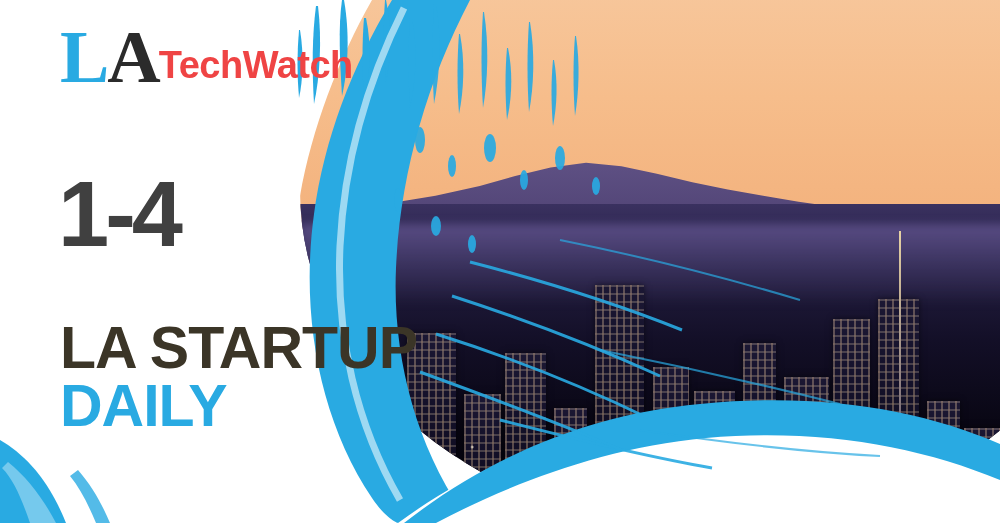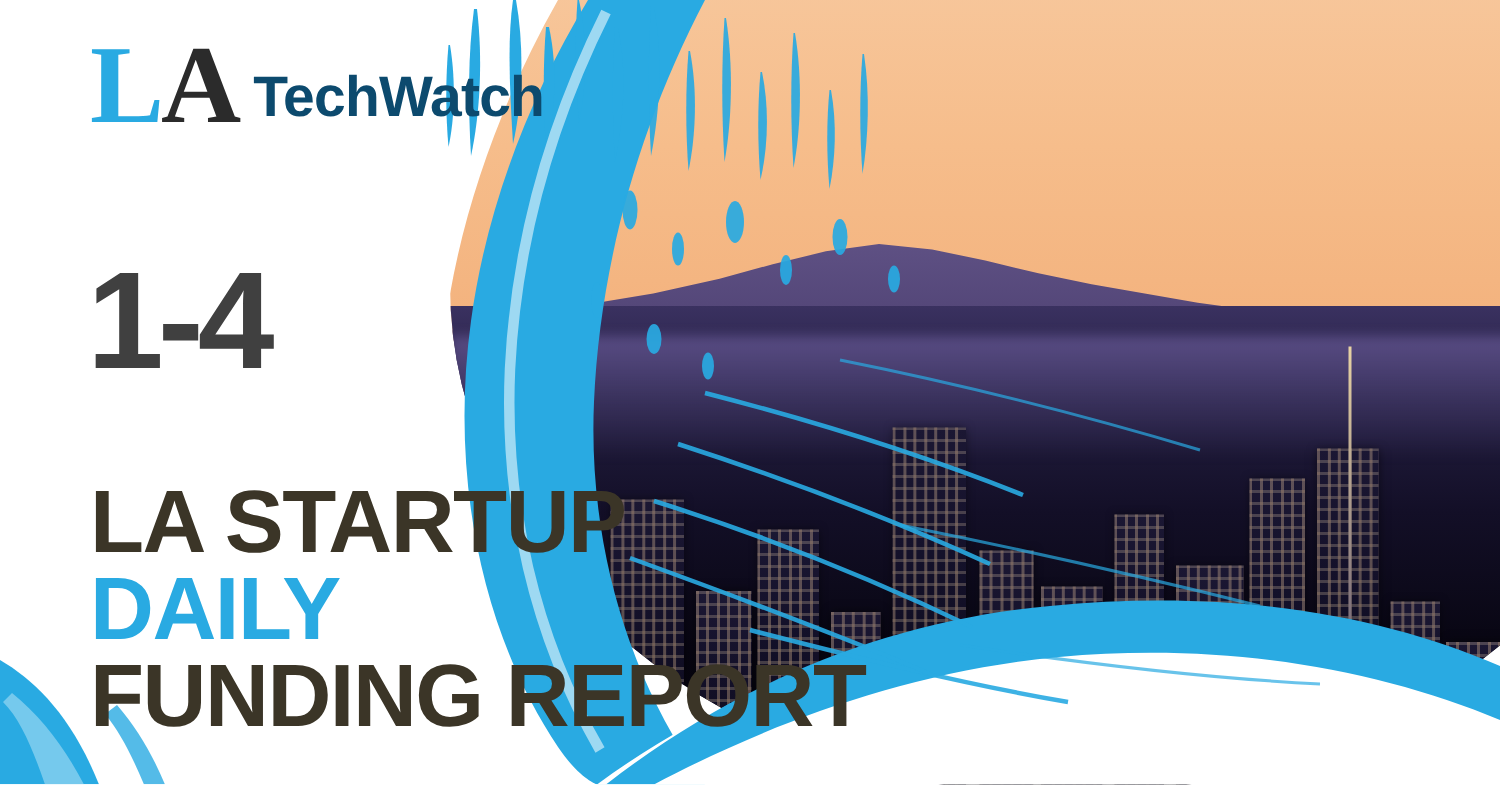--- a/index.html
+++ b/index.html
@@ -113,37 +113,36 @@
     pointer-events:none;
   }
 
   
   .logo{
     position:absolute;
     left:60px;
     top:24px;
     display:flex;
     align-items:baseline;
-    gap:10px;
     white-space:nowrap;
   }
   .logo-la{
     font-family:"Liberation Serif", serif;
     font-weight:700;
     font-size:74px;
     line-height:.9;
     letter-spacing:-2px;
   }
   .logo-l{color:#29AAE2;}
   .logo-a{color:#2b2b2b;}
   .logo-tech{
     font-family:"Liberation Sans", sans-serif;
     font-weight:700;
     font-size:38px;
-    color:#0c4a6e;
+    color:#ef4444;
     letter-spacing:-.5px;
     position:relative;
     top:-4px;
   }
 
   .issue{
     position:absolute;
     left:58px;
     top:168px;
     font-family:"Liberation Sans", sans-serif;
@@ -293,16 +292,15 @@
   <div class="logo">
     <span class="logo-la"><span class="logo-l">L</span><span class="logo-a">A</span></span>
     <span class="logo-tech">TechWatch</span>
   </div>
 
   <div class="issue">1-4</div>
 
   <div class="headline">
     <span class="ln">LA STARTUP</span>
     <span class="ln blue">DAILY</span>
-    <span class="ln">FUNDING REPORT</span>
   </div>
 
 </div>
 
 </body></html>

